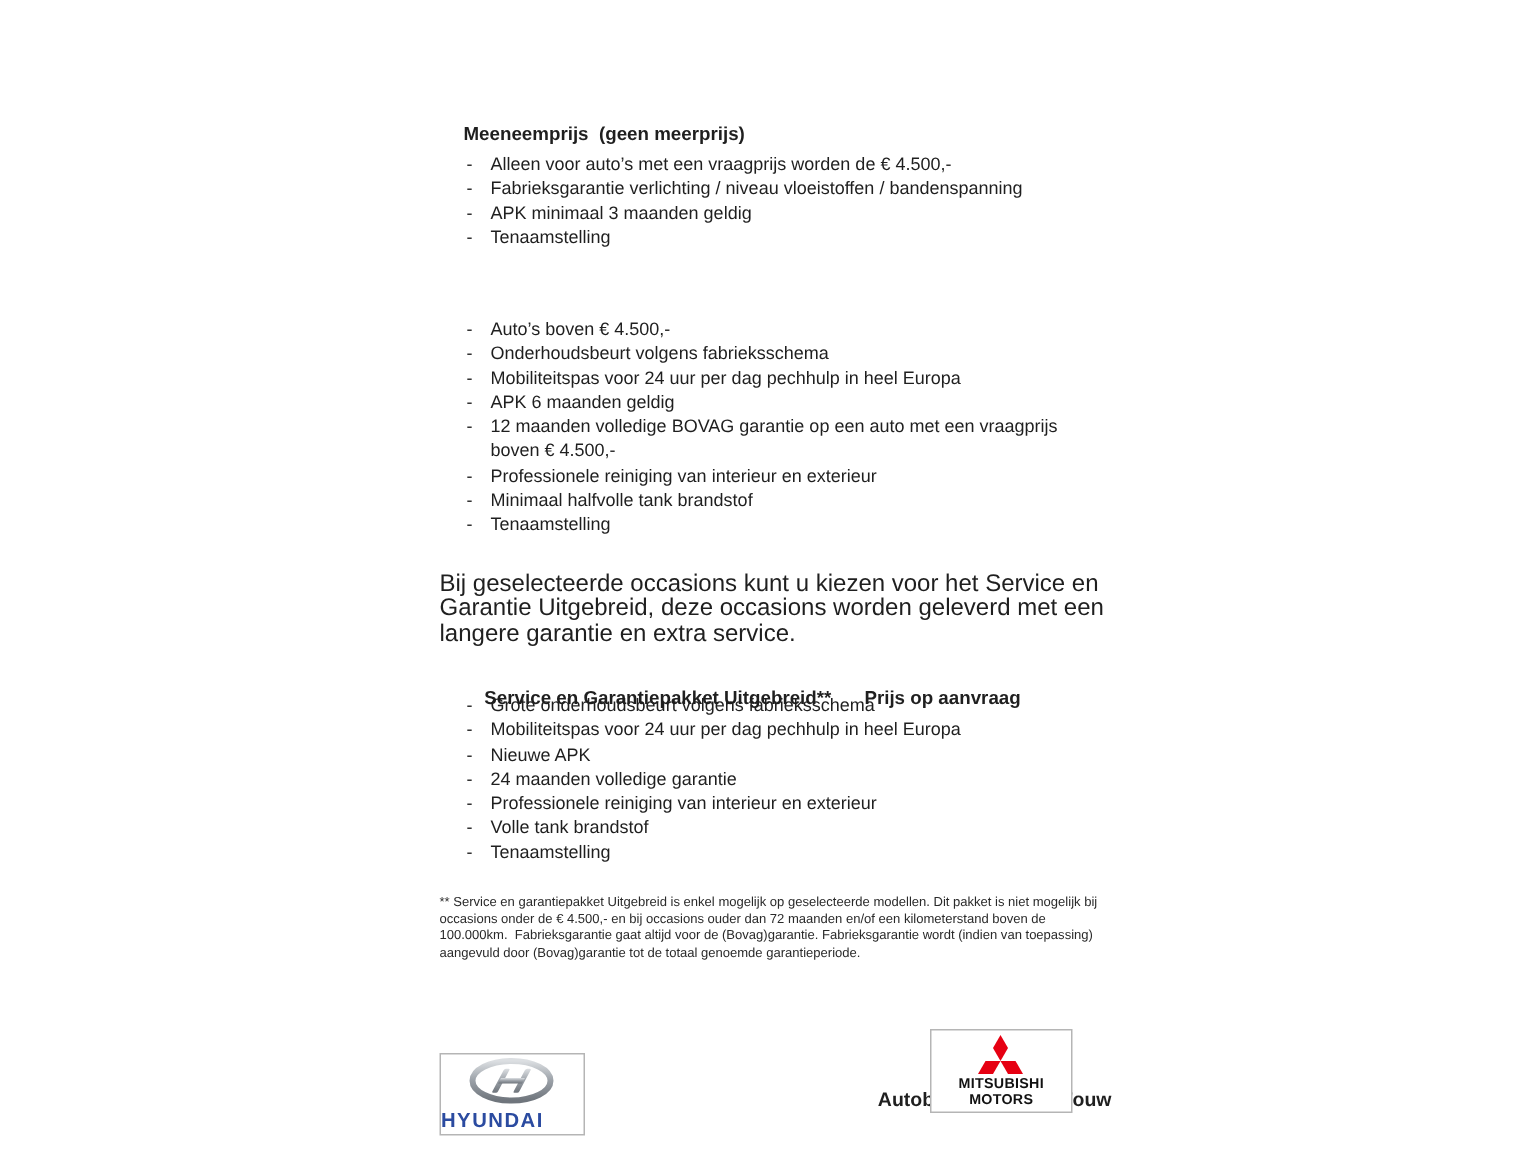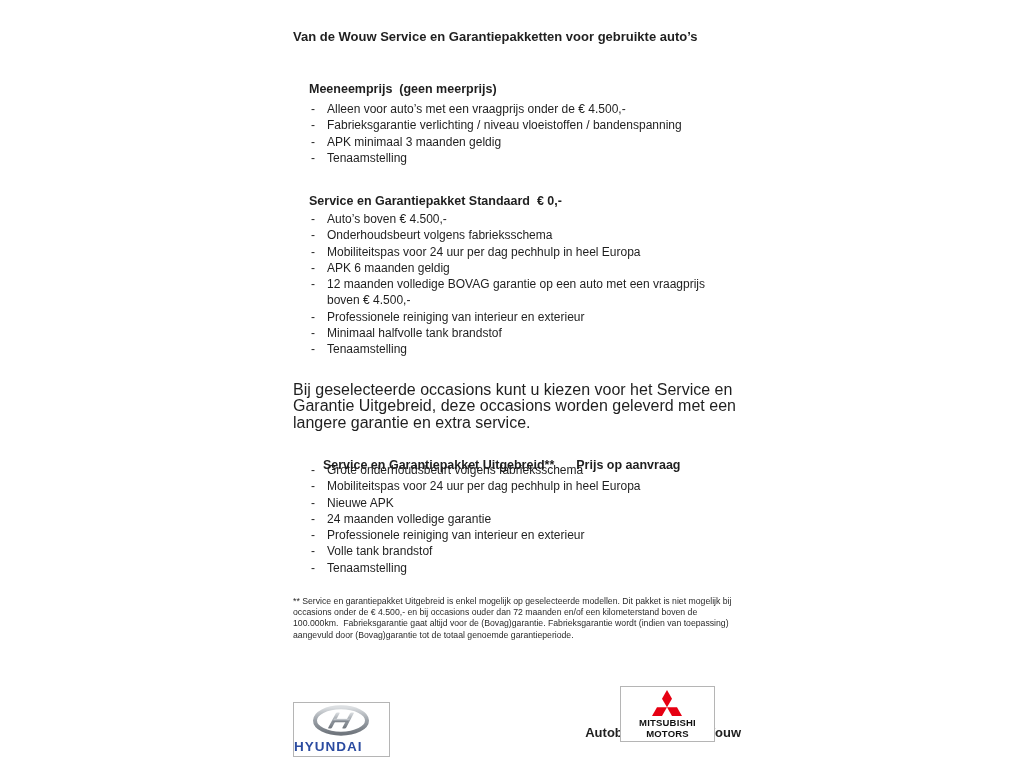--- a/index.html
+++ b/index.html
@@ -42,43 +42,41 @@
   .footer-center{
     position:absolute;left:293px;top:724px;width:420px;text-align:right;
     font-size:13px;font-weight:bold;line-height:17px;margin-left:28px;
   }
 </style>
 </head>
 <body>
 
 <div class="canvas">
 
-  <div class="block title">Van de Wouw Service en Garantiepakketten voor gebruikte auto’s</div>
 
   <div class="block h2" style="top:81px">Meeneemprijs  (geen meerprijs)</div>
   <div class="block list" style="top:101px">
     <div class="li">
       <span class="dash">-</span>
-      <span class="litext">Alleen voor auto’s met een vraagprijs onder de € 4.500,-</span>
+      <span class="litext">Alleen voor auto’s met een vraagprijs worden de € 4.500,-</span>
     </div>
     <div class="li">
       <span class="dash">-</span>
       <span class="litext">Fabrieksgarantie verlichting / niveau vloeistoffen / bandenspanning</span>
     </div>
     <div class="li">
       <span class="dash">-</span>
       <span class="litext">APK minimaal 3 maanden geldig</span>
     </div>
     <div class="li">
       <span class="dash">-</span>
       <span class="litext">Tenaamstelling</span>
     </div>
   </div>
 
-  <div class="block h2" style="top:193px">Service en Garantiepakket Standaard  € 0,-</div>
   <div class="block list" style="top:211px">
     <div class="li">
       <span class="dash">-</span>
       <span class="litext">Auto’s boven € 4.500,-</span>
     </div>
     <div class="li">
       <span class="dash">-</span>
       <span class="litext">Onderhoudsbeurt volgens fabrieksschema</span>
     </div>
     <div class="li">

